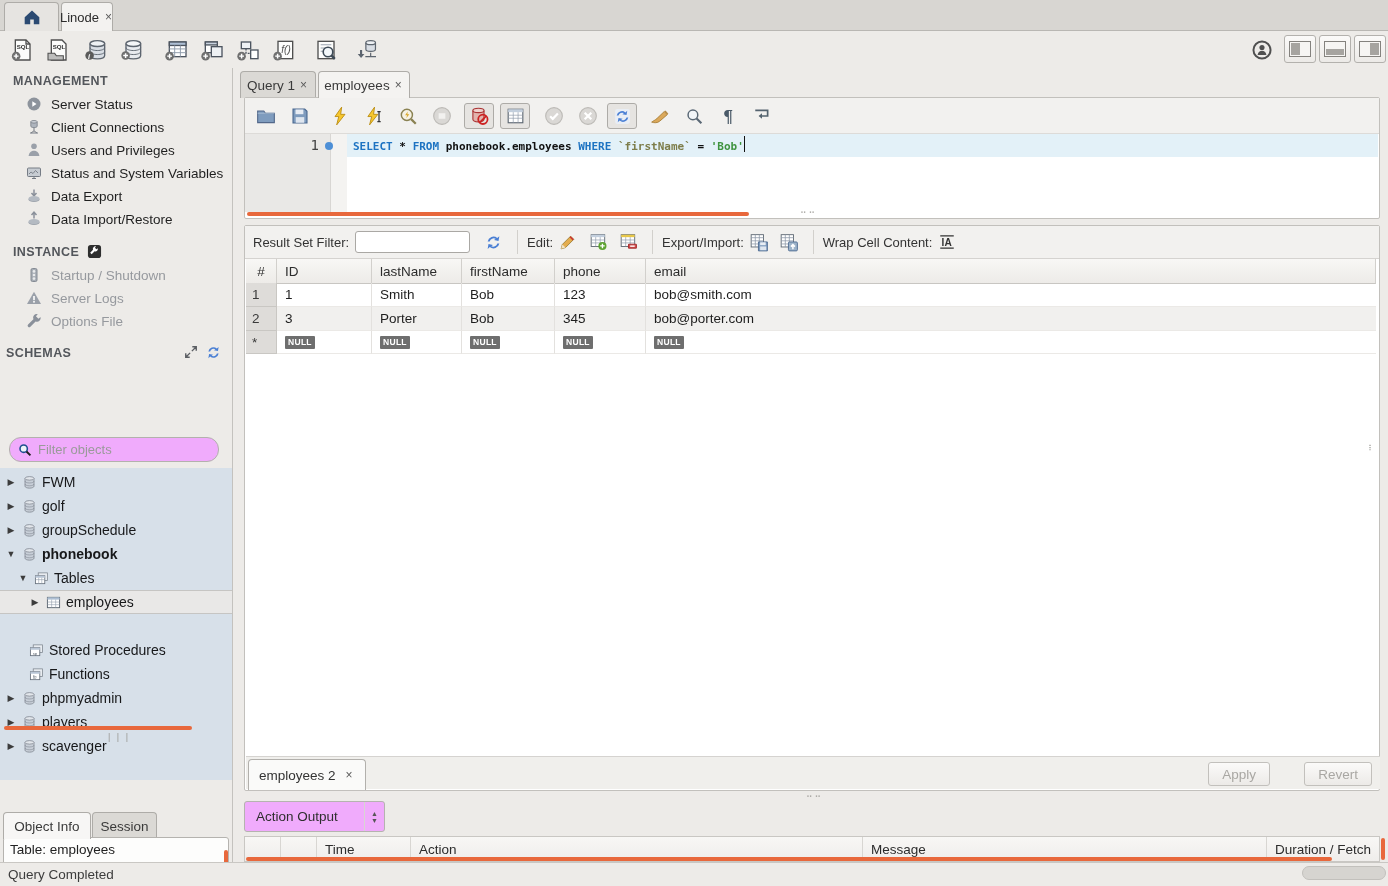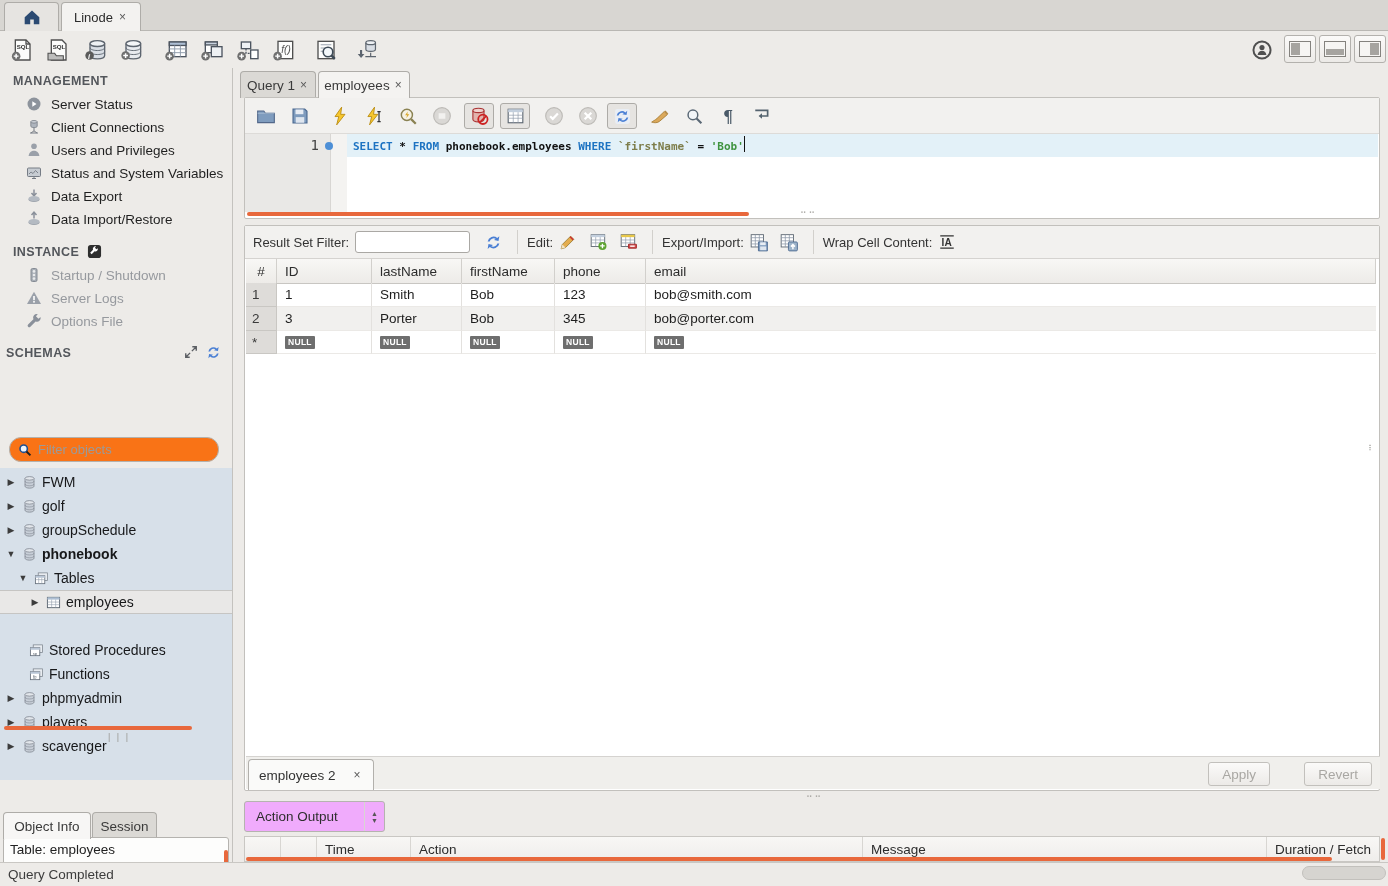--- a/index.html
+++ b/index.html
@@ -19,21 +19,21 @@
   .mtico { position:absolute; top:5px; width:28px; height:28px; display:flex; align-items:center; justify-content:center; }
   .tbtn { position:absolute; top:4px; width:32px; height:28px; border:1px solid #b3b1ad; border-radius:3px; background:linear-gradient(#fbfaf9,#eceae7); display:flex; align-items:center; justify-content:center; }
   .ptoggle { width:22px; height:16px; border:1px solid #84827e; background:#f6f5f3; position:relative; }
   .ptoggle .fill { position:absolute; background:#a6a4a0; }
 
   
   .sidebar { left:0; top:68px; width:233px; height:794px; background:#edebe8; border-right:1px solid #c4c2be; }
   .sechdr { position:absolute; font-weight:bold; font-size:12.5px; color:#53565b; letter-spacing:.4px; }
   .navitem { position:absolute; left:26px; height:22px; display:flex; align-items:center; gap:9px; font-size:13.5px; color:#1f1f1f; cursor:default; }
   .navitem.disabled { color:#96999e; }
-  .filterbox { position:absolute; left:9px; top:369px; width:210px; height:25px; background:#f97316; border:1px solid #b3b1ad; border-radius:12px; display:flex; align-items:center; padding:0 8px; gap:6px; }
+  .filterbox { position:absolute; left:9px; top:369px; width:210px; height:25px; background:#f0abfc; border:1px solid #b3b1ad; border-radius:12px; display:flex; align-items:center; padding:0 8px; gap:6px; }
   .filterbox input { border:none; outline:none; flex:1; font-size:13px; color:#333; font-family:"Liberation Sans",sans-serif; background:transparent; }
   .filterbox input::placeholder { color:#9a9a9a; }
   .tree { position:absolute; left:0; top:400px; width:232px; height:312px; background:#d7e0e9; }
   .trow { position:absolute; left:0; width:232px; height:24px; display:flex; align-items:center; gap:5px; font-size:14px; color:#17181a; }
   .trow .exp { width:12px; font-size:9px; color:#3c3c3c; text-align:center; }
   .trow.lvl0 { padding-left:5px; }
   .trow.lvl1 { padding-left:17px; }
   .trow.lvl2 { padding-left:29px; }
   .trow.selected { background:#e9e8e7; border-top:1px solid #c6c5c3; border-bottom:1px solid #c6c5c3; }
   .trow.bold { font-weight:bold; }
@@ -81,21 +81,21 @@
   .grid { position:absolute; left:1px; top:33px; width:1130px; }
   .grow { display:flex; height:24px; }
   .gcell { border-right:1px solid #e3e1de; border-bottom:1px solid #ebe9e6; display:flex; align-items:center; padding-left:8px; font-size:13.5px; color:#1e1e1e; overflow:hidden; }
   .ghead .gcell { background:linear-gradient(#f8f7f5,#edebe8); border-right:1px solid #d2d0cc; border-bottom:1px solid #c8c6c2; color:#2c2c2c; height:25px; }
   .gnum { background:#dedcd9; border-right:1px solid #c9c7c3; border-bottom:1px solid #c9c7c3; justify-content:flex-start; padding-left:6px; color:#3a3a3a; }
   .row-alt .gcell:not(.gnum) { background:#f1f0ee; }
   .c0 { width:31px; } .c1 { width:95px; } .c2 { width:90px; } .c3 { width:93px; } .c4 { width:91px; } .c5 { flex:1; border-right:none; }
   .nullbadge { display:inline-block; background:#6e6e6e; color:#fff; font-size:8.5px; font-weight:bold; padding:1.5px 3px; border-radius:1px; letter-spacing:.3px; }
 
   .resbottombar { position:absolute; left:1px; bottom:1px; width:1134px; height:33px; background:#f0efec; border-top:1px solid #d5d3d0; }
-  .resbtab { position:absolute; left:2px; top:2px; height:31px; padding:0 10px; background:#fafaf9; border:1px solid #b2b0ac; border-bottom:none; border-radius:4px 4px 0 0; display:flex; align-items:center; gap:16px; font-size:13.5px; color:#333; }
+  .resbtab { position:absolute; left:2px; top:2px; height:31px; padding:0 10px; background:#fafaf9; border:1px solid #b2b0ac; border-bottom:none; border-radius:4px 4px 0 0; display:flex; align-items:center; gap:8px; font-size:13.5px; color:#333; }
   .btn { position:absolute; top:5px; height:24px; padding:0 13px; background:linear-gradient(#fbfaf9,#eceae7); border:1px solid #c2c0bc; border-radius:3px; font-size:13.5px; color:#a9a7a3; display:flex; align-items:center; }
 
   
   .aoselect { left:244px; top:801px; width:141px; height:31px; background:#f0abfc; border:1px solid #b5b3af; border-radius:3px; display:flex; align-items:center; }
   .aoselect .lbl { flex:1; padding-left:11px; font-size:13.5px; color:#2e2e2e; }
   .aostep { width:20px; height:29px; border-left:1px solid #d8d6d2; display:flex; flex-direction:column; align-items:center; justify-content:center; color:#555; font-size:7px; line-height:7px; }
   .aohead { left:244px; top:836px; width:1136px; height:26px; background:linear-gradient(#f8f7f5,#efedeb); border:1px solid #c9c7c3; display:flex; }
   .aocell { border-right:1px solid #d8d6d2; display:flex; align-items:center; padding-left:8px; font-size:13.5px; color:#2c2c2c; overflow:hidden; white-space:nowrap; }
 
   .gripdots { position:absolute; color:#9a9894; font-size:9px; letter-spacing:2px; }
@@ -109,21 +109,21 @@
 <div id="app">
 
   <div class="abs titlestrip">
     <div class="toptab" style="left:4px; width:55px;">
       <span>
         <svg width="20" height="18" viewBox="0 0 16 16">
             <path d="M1.5 8.2 8 2.2l6.5 6v6.3H9.6v-4.2H6.4v4.2H1.5z" fill="#2b4a72"></path>
           </svg>
       </span>
     </div>
-    <div class="toptab active" style="left:61px; width:80px;">
+    <div class="toptab active" style="left:61px; width:52px;">
       <span>Linode</span>
       <span class="tabclose">×</span>
     </div>
   </div>
 
   <div class="abs maintoolbar">
     <div class="mtico" style="left:8px;">
       <svg width="24" height="24" viewBox="0 0 18 18">
           <path d="M4 1.5h8l3 3v12H4z" fill="#fcfcfb" stroke="#4f4f4f"></path>
           <path d="M12 1.5v3h3" fill="none" stroke="#4f4f4f"></path>

